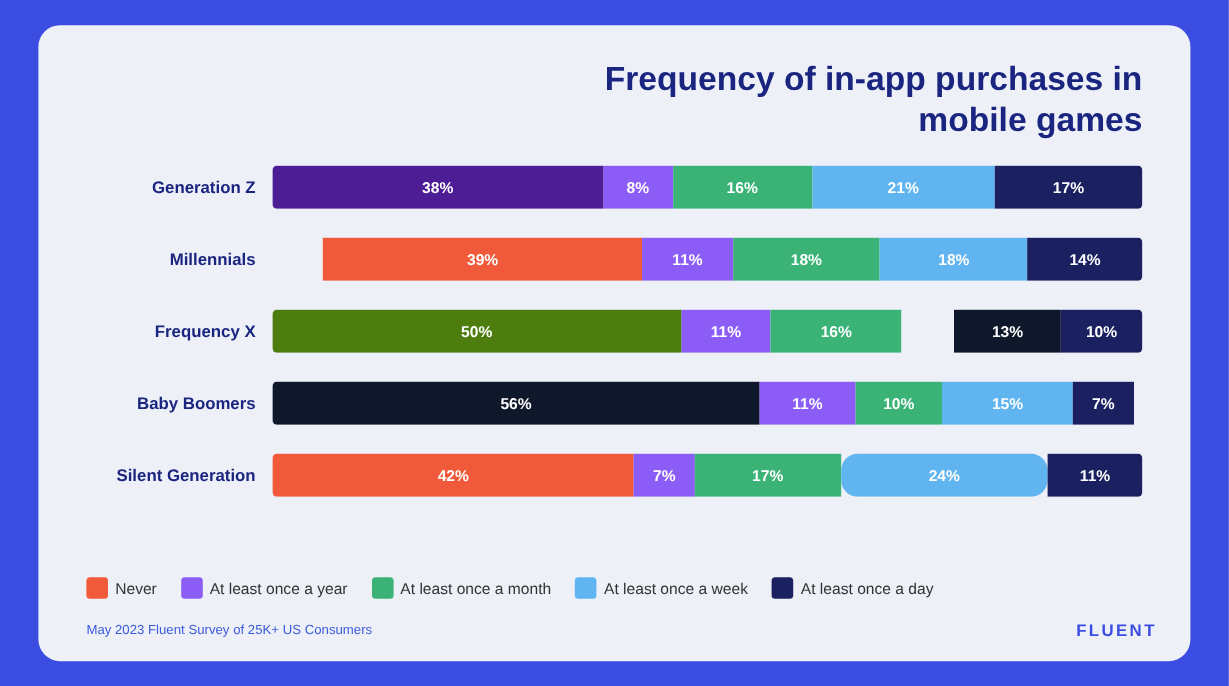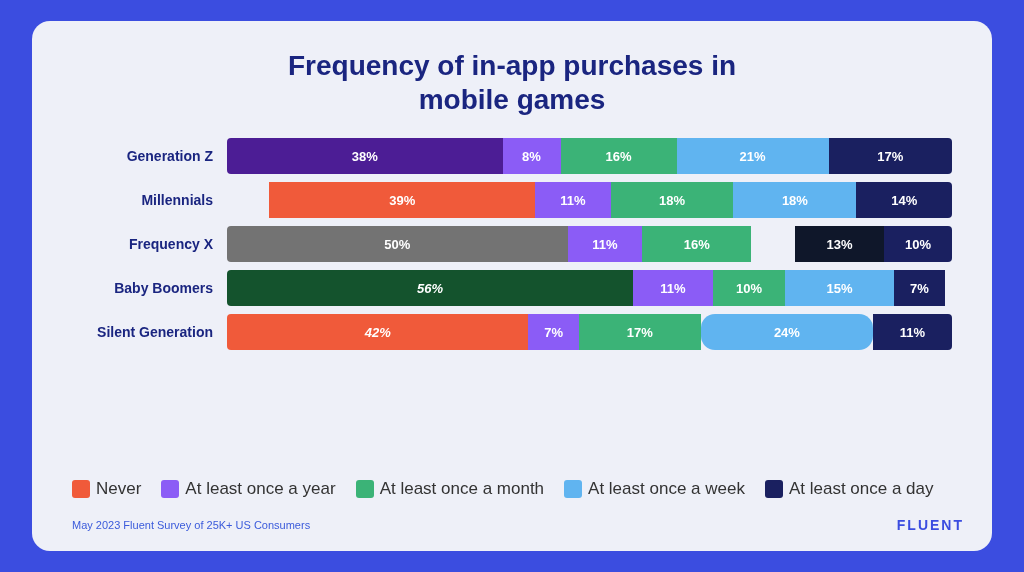--- a/index.html
+++ b/index.html
@@ -17,31 +17,31 @@
       background: #eef0f8;
       border-radius: 18px;
       width: 960px;
       height: 530px;
       padding: 28px 40px 20px 40px;
       display: flex;
       flex-direction: column;
       position: relative;
     }
     .title {
-      text-align: center;
+      text-align: right;
       color: #1a2580;
       font-size: 28px;
       font-weight: 900;
       line-height: 1.2;
       margin-bottom: 22px;
     }
     .chart-area {
       display: flex;
       flex-direction: column;
-      gap: 8px;
+      gap: 24px;
       flex: 1;
     }
     .row {
       display: flex;
       align-items: center;
       height: 36px;
     }
     .row-label {
       width: 155px;
       text-align: right;
@@ -72,21 +72,21 @@
       align-items: center;
       gap: 20px;
       margin-top: 14px;
       flex-wrap: wrap;
       justify-content: flex-start;
     }
     .legend-item {
       display: flex;
       align-items: center;
       gap: 6px;
-      font-size: 17px;
+      font-size: 13px;
       color: #333;
       font-weight: 500;
     }
     .legend-box {
       width: 18px;
       height: 18px;
       border-radius: 3px;
       flex-shrink: 0;
     }
     .footnote {
@@ -130,41 +130,41 @@
           <div class="seg" style="width: 39%; background-color: rgb(240, 90, 58); margin-left: 42px;">39%</div>
           <div class="seg" style="width: 11%; background-color: rgb(139, 92, 246);">11%</div>
           <div class="seg" style="width: 18%; background-color: rgb(59, 179, 119);">18%</div>
           <div class="seg" style="width: 18%; background-color: rgb(96, 180, 240);">18%</div>
           <div class="seg" style="width: 14%; background-color: rgb(26, 32, 96);">14%</div>
         </div>
       </div>
       <div class="row">
         <div class="row-label">Frequency X</div>
         <div class="bar-container">
-          <div class="seg" style="width: 50%; background-color: #737373;">50%</div>
+          <div class="seg" style="width: 50%; background-color: #4d7c0f;">50%</div>
           <div class="seg" style="width: 11%; background-color: rgb(139, 92, 246);">11%</div>
           <div class="seg" style="width: 16%; background-color: rgb(59, 179, 119);">16%</div>
           <div class="seg" style="width: 13%; background-color: #0f172a; margin-left: 44px;">13%</div>
           <div class="seg" style="width: 10%; background-color: rgb(26, 32, 96);">10%</div>
         </div>
       </div>
       <div class="row">
         <div class="row-label">Baby Boomers</div>
         <div class="bar-container">
-          <div class="seg" style="width: 56%; background-color: #14532d; font-style: italic;">56%</div>
+          <div class="seg" style="width: 56%; background-color: #0f172a;">56%</div>
           <div class="seg" style="width: 11%; background-color: rgb(139, 92, 246);">11%</div>
           <div class="seg" style="width: 10%; background-color: rgb(59, 179, 119);">10%</div>
           <div class="seg" style="width: 15%; background-color: rgb(96, 180, 240);">15%</div>
           <div class="seg" style="width: 7%; background-color: rgb(26, 32, 96);">7%</div>
         </div>
       </div>
       <div class="row">
         <div class="row-label">Silent Generation</div>
         <div class="bar-container">
-          <div class="seg" style="width: 42%; background-color: rgb(240, 90, 58); font-style: italic;">42%</div>
+          <div class="seg" style="width: 42%; background-color: rgb(240, 90, 58);">42%</div>
           <div class="seg" style="width: 7%; background-color: rgb(139, 92, 246);">7%</div>
           <div class="seg" style="width: 17%; background-color: rgb(59, 179, 119);">17%</div>
           <div class="seg" style="width: 24%; background-color: rgb(96, 180, 240); border-radius: 14px;">24%</div>
           <div class="seg" style="width: 11%; background-color: rgb(26, 32, 96);">11%</div>
         </div>
       </div>
     </div>
 
   <div class="legend" id="legend">
   <div class="legend-item">

